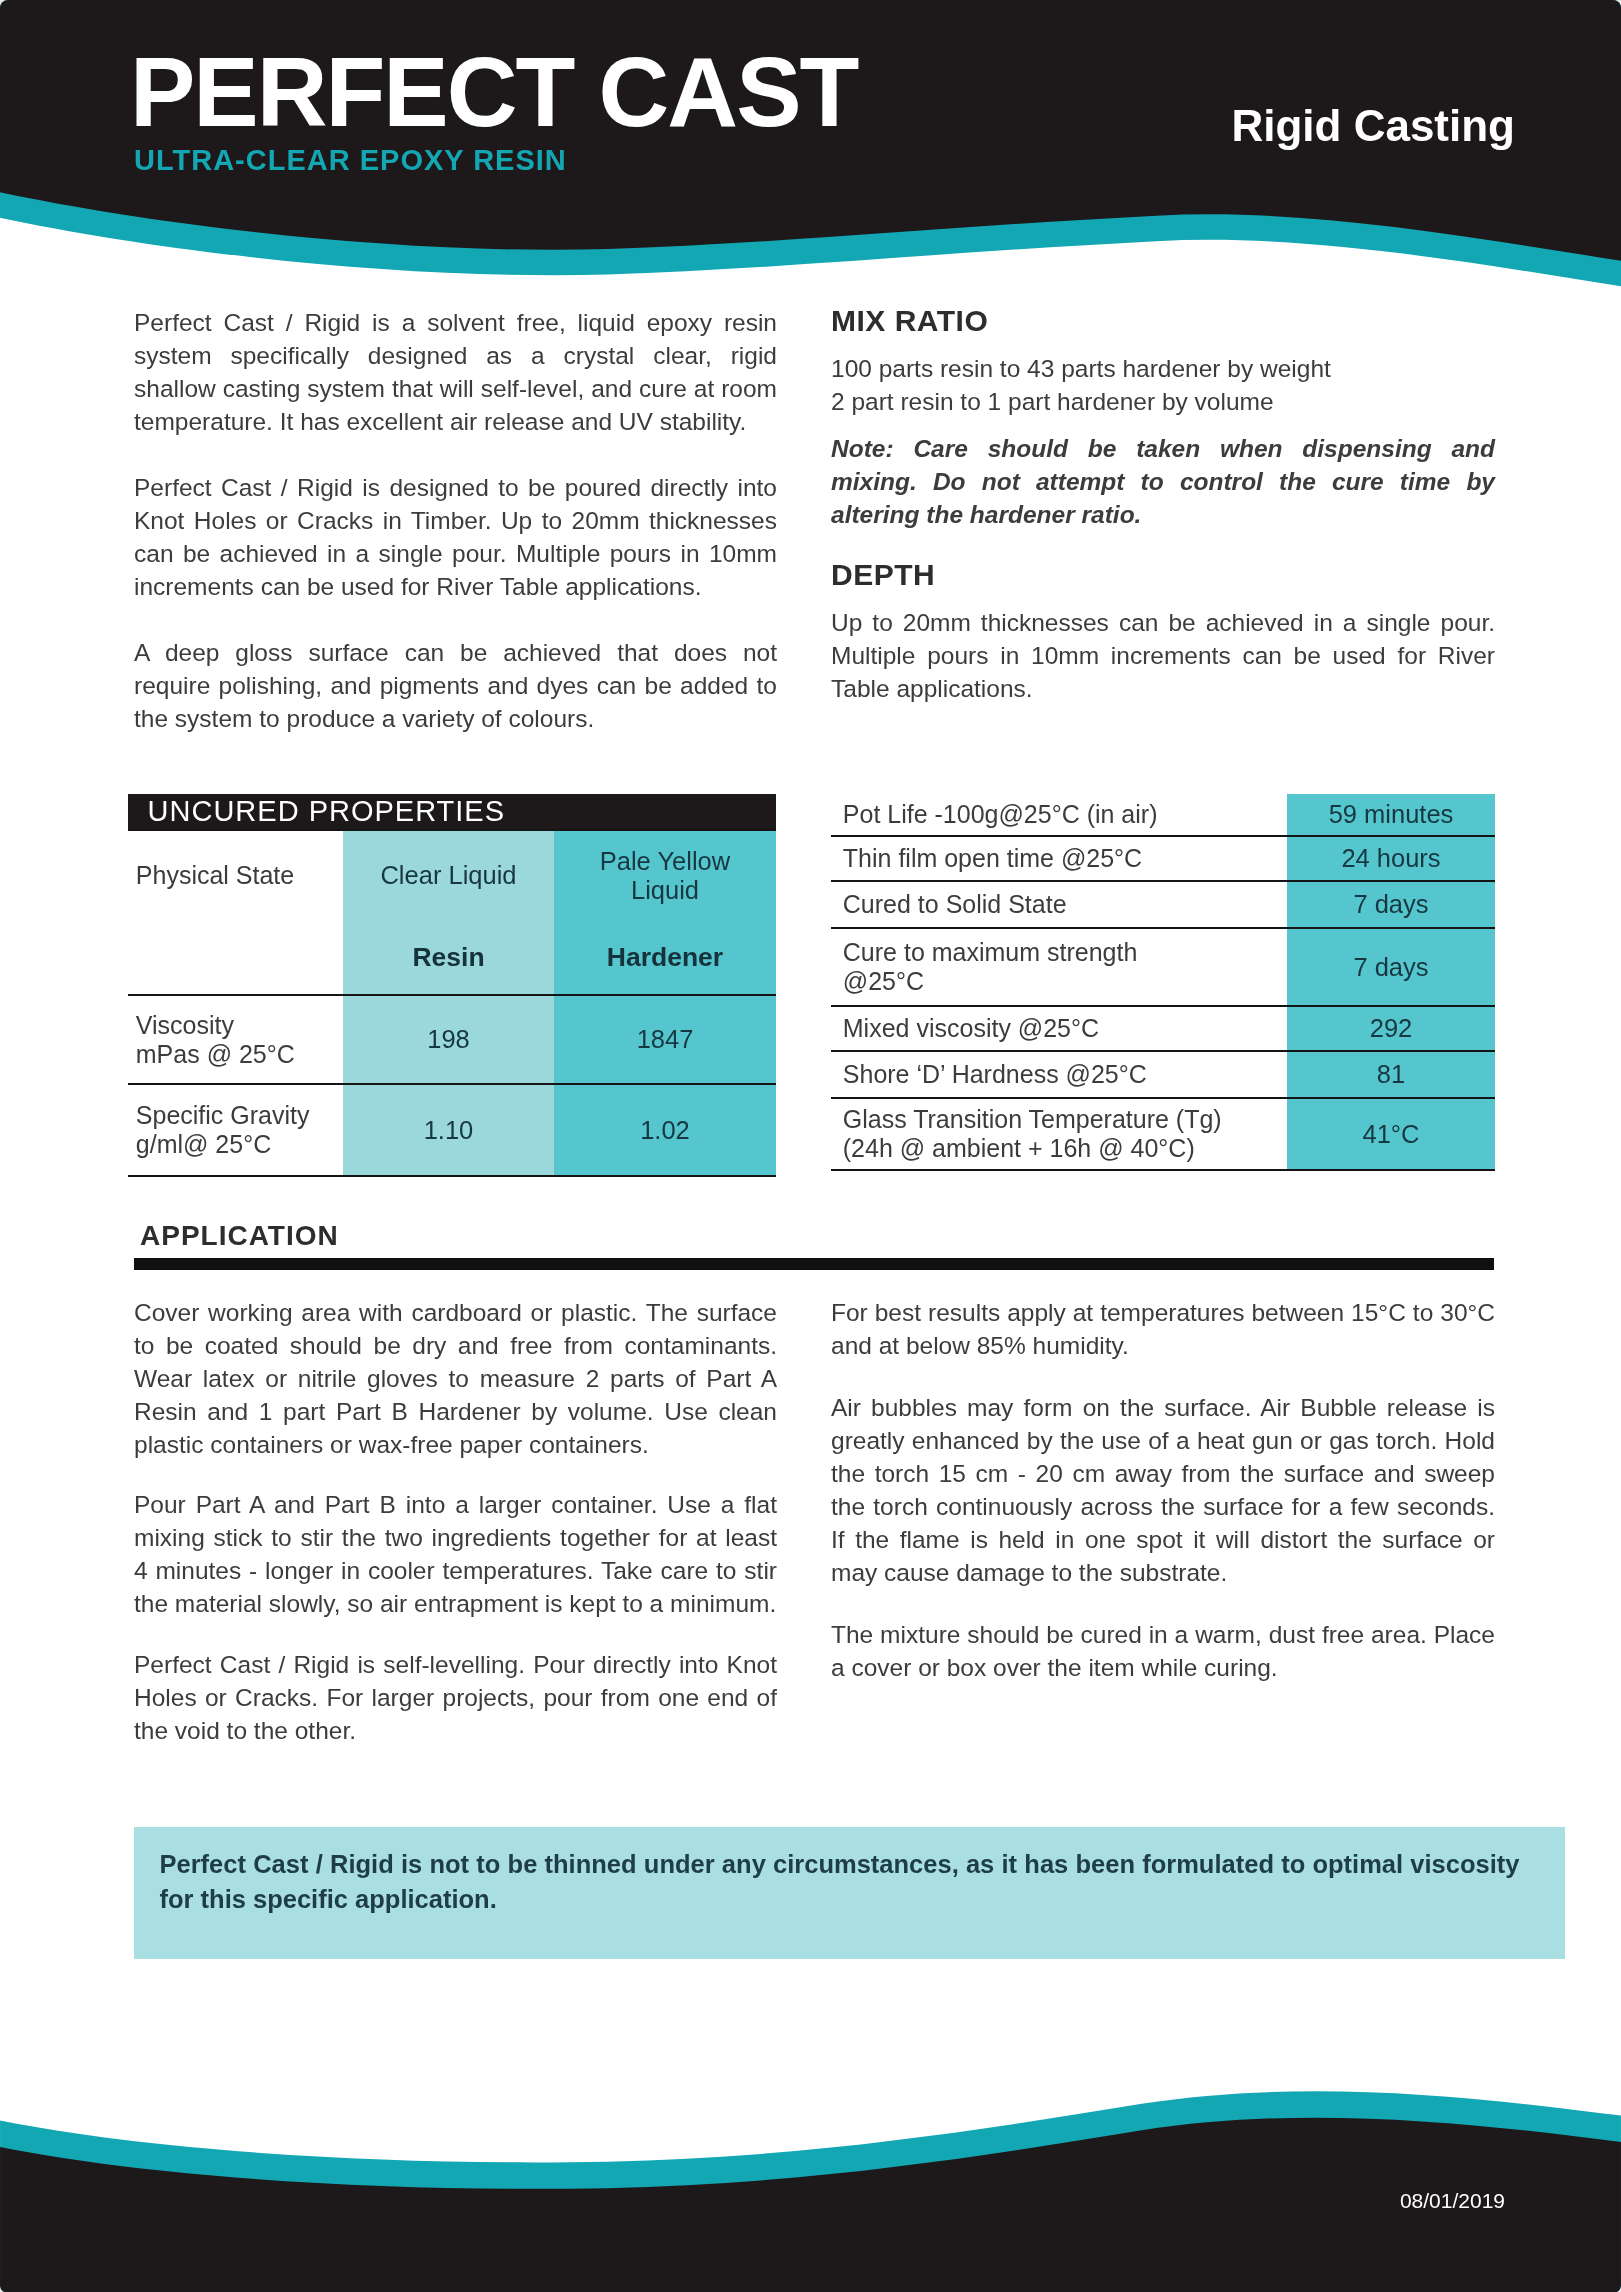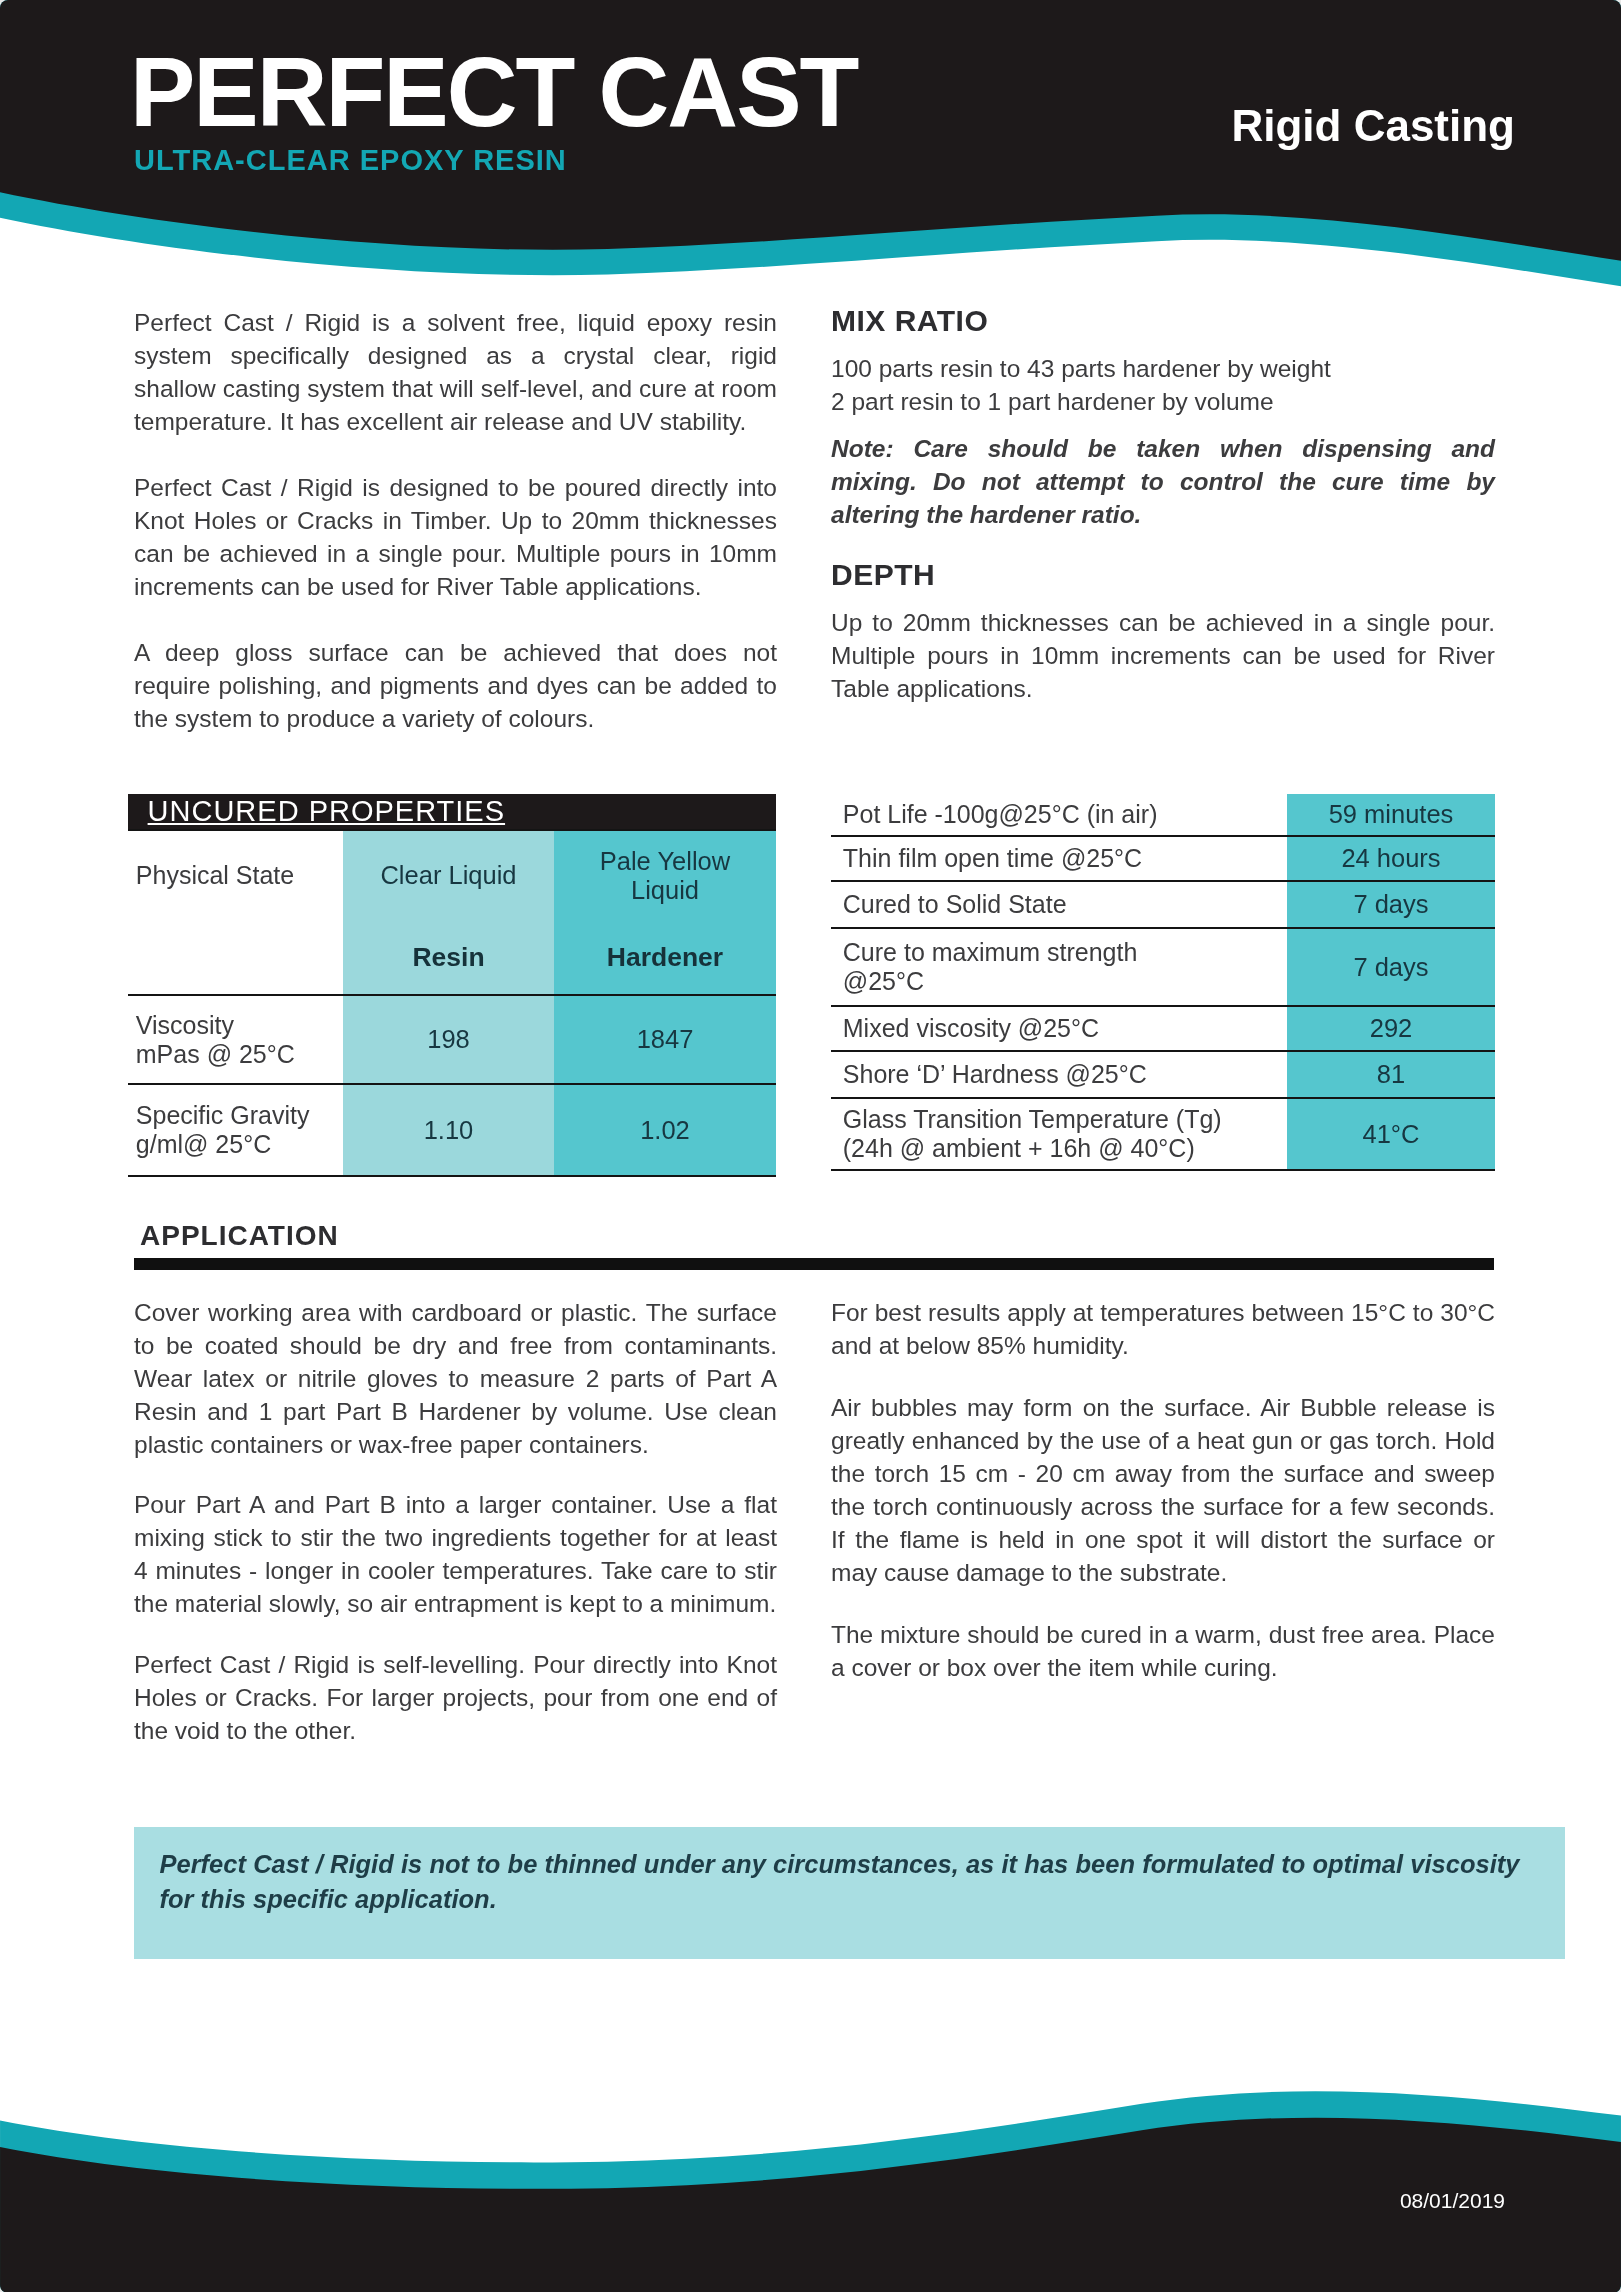--- a/index.html
+++ b/index.html
@@ -43,21 +43,21 @@
   .note-italic{font-weight:700;font-style:italic;margin-top:14.7px;margin-bottom:0;}
   .mt-depth{margin-top:29px;}
   .mr-line{font-size:24.5px;line-height:33px;color:#3c3c3e;margin:0;}
 
   
   .tbl{position:absolute;top:794px;box-sizing:border-box;}
   .tbl *{box-sizing:border-box;}
   .tbl-bar{
     height:35px;background:#1d191a;color:#ffffff;
     display:flex;align-items:center;
-    font-size:29px;letter-spacing:1px;font-weight:400;text-decoration:underline;
+    font-size:29px;letter-spacing:1px;font-weight:400;
   }
   .uncured{left:128px;width:648px;}
   .uncured .tbl-bar{padding-left:19.6px;}
   .cure{left:831px;width:664px;}
   .cure .tbl-bar{padding-left:15.7px;}
 
   .u-row{display:flex;width:100%;}
   .u-head{height:74px;}
   .u-r1{height:91px;border-top:2.9px solid #141414;}
   .u-r2{height:89px;border-top:2.9px solid #141414;}
@@ -85,21 +85,21 @@
   .app-left{position:absolute;left:134px;top:1296px;width:643px;}
   .app-right{position:absolute;left:831px;top:1296px;width:664px;}
   .app-left .body-text{margin-bottom:27.4px;}
   .app-right .body-text{margin-bottom:29px;}
 
   
   .note-box{
     position:absolute;left:134px;top:1827px;width:1360px;height:112px;
     background:#a9dee2;
     padding:19.6px 45px 0 25.5px;
-    font-size:25.5px;font-weight:700;font-style:italic;
+    font-size:25.5px;font-weight:700;
     line-height:35px;color:#1e3d47;text-align:justify;
   }
 
   
   .ftr-svg{position:absolute;left:0;bottom:0;}
   .ftr-date{
     position:absolute;right:116px;top:2190px;
     font-size:21px;color:#ffffff;line-height:1;
   }
 </style>

